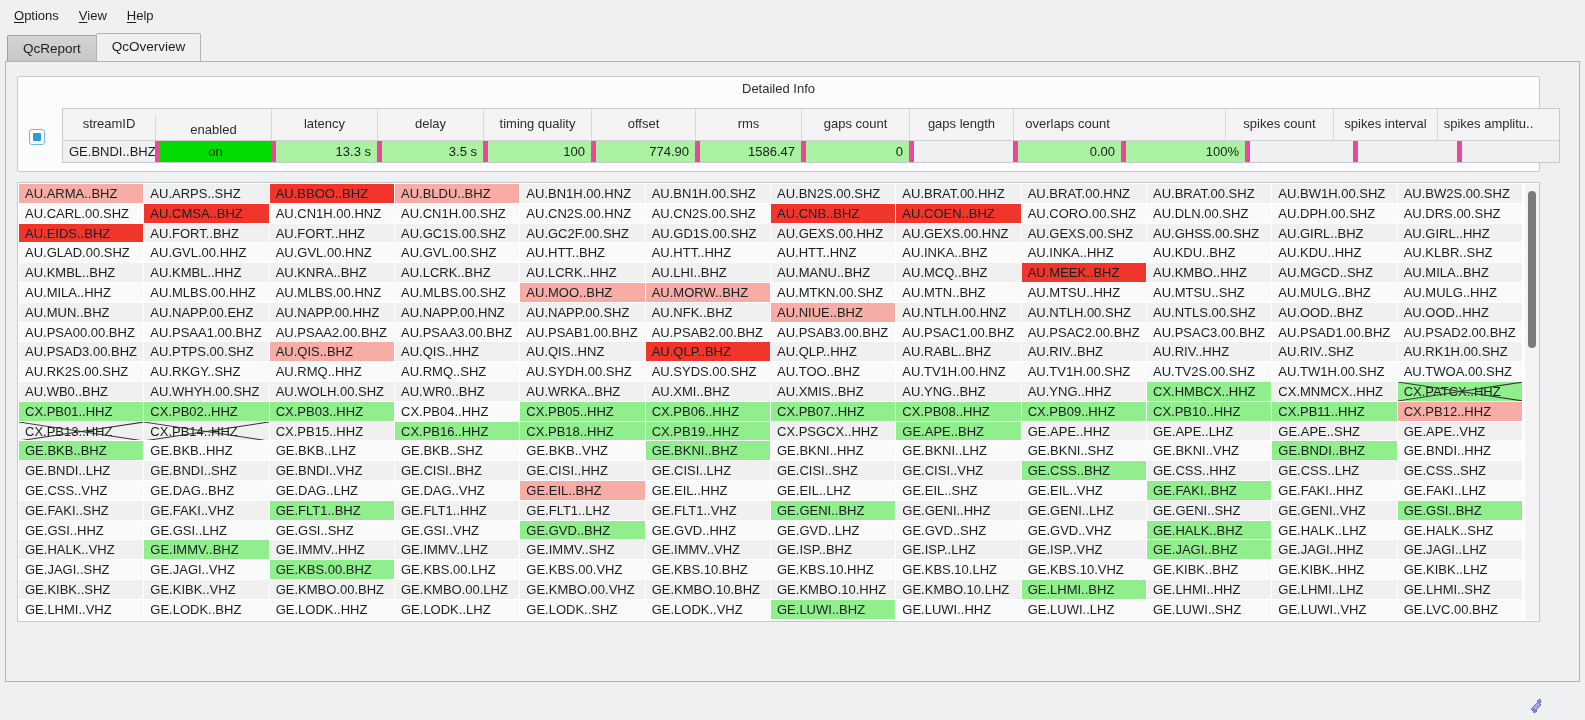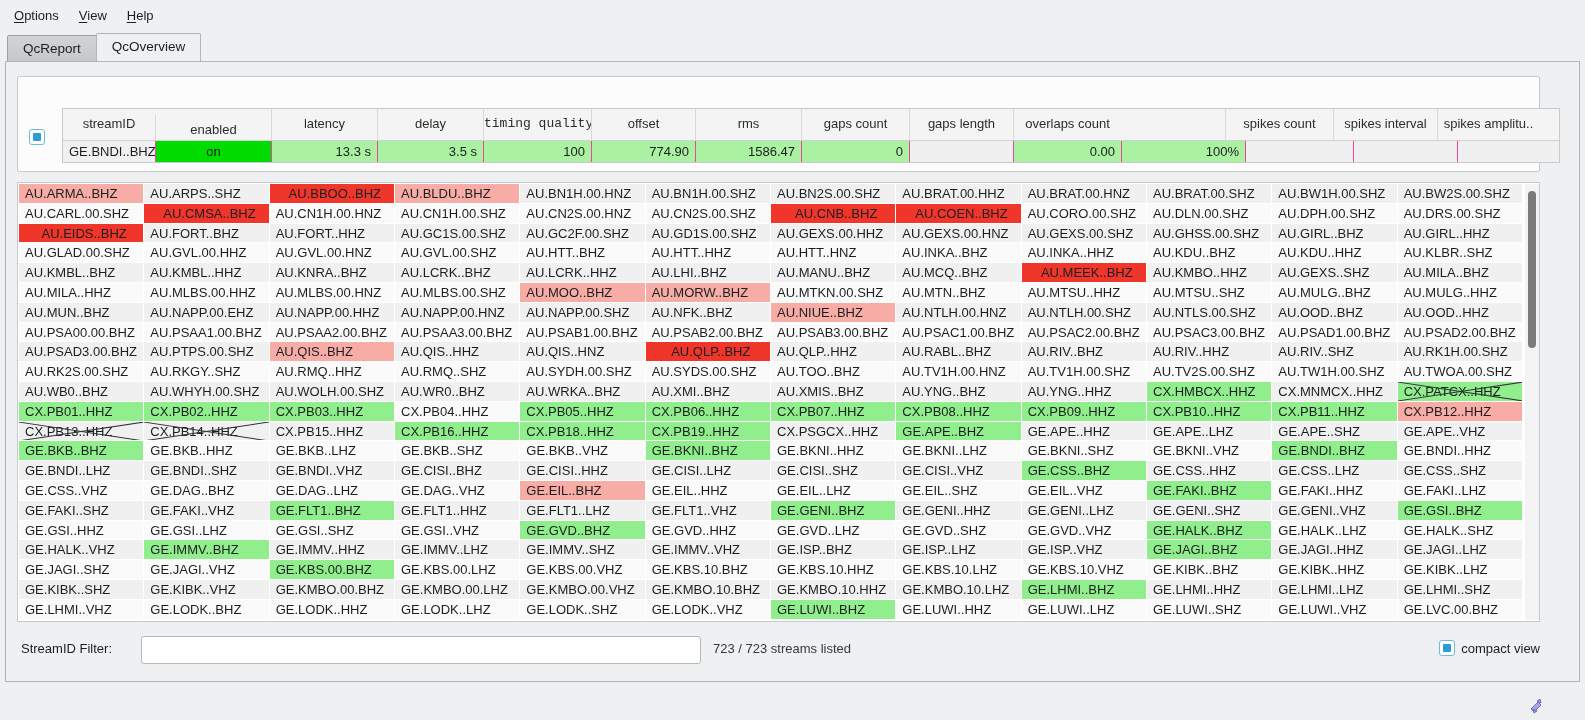--- a/index.html
+++ b/index.html
@@ -29,35 +29,35 @@
   .qcheck { position:absolute; width:16px; height:16px; border:1px solid #6fb9e2; border-radius:3px;
             background:#fff; display:flex; align-items:center; justify-content:center; }
   .qcheck::after { content:""; width:8px; height:8px; background:#2d9bd6; border-radius:1px; }
   .enable-check { left:11px; top:52px; }
   .info-table { position:absolute; left:44px; top:31px; border:1px solid #c6cacc; background:#fff; }
   .info-hrow { display:flex; height:31px; background:#f4f4f4; }
   .info-th { line-height:30px; text-align:center; border-left:1px solid #d9d9d9;
              overflow:hidden; white-space:nowrap; color:#2a2d2f; }
   .info-th:first-child { border-left:none; }
   .info-vrow { display:flex; height:22px; border-top:1px solid #cfd2d4; }
-  .info-td { line-height:21px; padding:0 6px; border-left:1px solid #ec4899;
+  .info-td { line-height:21px; padding:0 6px; border-left:5px solid #ec4899;
              overflow:hidden; white-space:nowrap; background:#f0f0f0; }
   .info-td:first-child { border-left:none; }
   .info-td.on  { background:var(--on-green); text-align:center; }
   .info-td.num { background:var(--value-green); text-align:right; }
   
   .gridbox { position:absolute; left:11px; top:120px; width:1523px; height:440px;
              border:1px solid #c6cacc; background:#fff; }
   .grid { position:absolute; left:1px; top:1px; width:1504px; height:436px;
           display:grid; grid-template-columns:repeat(12,1fr); grid-auto-rows:19.8px; overflow:hidden; }
   .cell { padding-left:6px; line-height:19px; font-size:13px; white-space:nowrap; overflow:hidden;
           border-right:1px solid #fff; border-bottom:1px solid #fff; position:relative; }
   .cell.odd  { background:#f0f0f1; }
   .cell.even { background:#fafafa; }
-  .cell.red   { background:var(--red);text-align:center; }
+  .cell.red   { background:var(--red); }
   .cell.pink  { background:var(--pink); }
   .cell.green { background:var(--green); }
   .cross::before,.cross::after { content:""; position:absolute; left:-4%; top:50%;
           width:108%; height:1px; background:#2f3133; }
   .cross::before { transform:rotate(8.6deg); }
   .cross::after  { transform:rotate(-8.6deg); }
   .vscroll { position:absolute; left:1507px; top:1px; width:14px; height:436px; background:#f3f3f4; }
   .vscroll .handle { position:absolute; left:3px; top:7px; width:8px; height:157px;
                      background:#7a7a7a; border-radius:4px; }
   
@@ -82,28 +82,29 @@
   </div>
 
 <div class="tabbar">
     <div class="tab">QcReport</div>
     <div class="tab active">QcOverview</div>
   </div>
 
 <div class="pane">
 
   <div class="infobox">
+    <div class="infobox-title">Detailed Info</div>
     <div class="qcheck enable-check"></div>
     <div class="info-table">
       <div class="info-hrow">
           <div class="info-th" style="width: 92px;">streamID</div>
           <div class="info-th" style="width: 116px; margin-top: 6px;">enabled</div>
           <div class="info-th" style="width: 106px;">latency</div>
           <div class="info-th" style="width: 106px;">delay</div>
-          <div class="info-th" style="width: 108px; font-family: Liberation Mono, monospace;">timing quality</div>
+          <div class="info-th" style="width: 108px;">timing quality</div>
           <div class="info-th" style="width: 104px;">offset</div>
           <div class="info-th" style="width: 106px;">rms</div>
           <div class="info-th" style="width: 108px;">gaps count</div>
           <div class="info-th" style="width: 104px;">gaps length</div>
           <div class="info-th" style="width: 108px;">overlaps count</div>
           <div class="info-th" style="width: 104px; margin-top: 44px;">availability</div>
           <div class="info-th" style="width: 108px;">spikes count</div>
           <div class="info-th" style="width: 104px;">spikes interval</div>
           <div class="info-th" style="width: 102px;">spikes amplitu..</div>
         </div>
@@ -179,21 +180,21 @@
         <div class="cell odd">AU.KMBL..BHZ</div>
         <div class="cell odd">AU.KMBL..HHZ</div>
         <div class="cell odd">AU.KNRA..BHZ</div>
         <div class="cell odd">AU.LCRK..BHZ</div>
         <div class="cell odd">AU.LCRK..HHZ</div>
         <div class="cell odd">AU.LHI..BHZ</div>
         <div class="cell odd">AU.MANU..BHZ</div>
         <div class="cell odd">AU.MCQ..BHZ</div>
         <div class="cell odd red">AU.MEEK..BHZ</div>
         <div class="cell odd">AU.KMBO..HHZ</div>
-        <div class="cell odd">AU.GEXS..SHZ</div>
+        <div class="cell odd">AU.MGCD..SHZ</div>
         <div class="cell odd">AU.MILA..BHZ</div>
         <div class="cell even">AU.MILA..HHZ</div>
         <div class="cell even">AU.MLBS.00.HHZ</div>
         <div class="cell even">AU.MLBS.00.HNZ</div>
         <div class="cell even">AU.MLBS.00.SHZ</div>
         <div class="cell even pink">AU.MOO..BHZ</div>
         <div class="cell even pink">AU.MORW..BHZ</div>
         <div class="cell even">AU.MTKN.00.SHZ</div>
         <div class="cell even">AU.MTN..BHZ</div>
         <div class="cell even">AU.MTSU..HHZ</div>
@@ -391,29 +392,20 @@
         <div class="cell even">GE.LUWI..LHZ</div>
         <div class="cell even">GE.LUWI..SHZ</div>
         <div class="cell even">GE.LUWI..VHZ</div>
         <div class="cell even">GE.LVC.00.BHZ</div>
       </div>
     <div class="vscroll">
       <div class="handle"></div>
     </div>
   </div>
 
-  <div class="filter-row">
-    <div class="filter-label">StreamID Filter:</div>
-    <input class="filter-input" type="text" value="" style="">
-    <div class="stream-count">723 / 723 streams listed</div>
-    <div class="compact-wrap">
-      <div class="qcheck compact-check"></div>
-      <div>compact view</div>
-    </div>
-  </div>
 
 </div>
 
 <svg class="statusbar-icon" viewBox="0 0 18 18">
   <g stroke="#6a6fc2" stroke-width="1" fill="#a3a8e6">
     <path d="M3 12 L10 5 L13 8 L6 15 Z"></path>
     <path d="M9 4 L12 2 L13 6 Z"></path>
     <path d="M9 14 L6 16 L5 12 Z" fill="#8c92dc"></path>
   </g>
 </svg>

